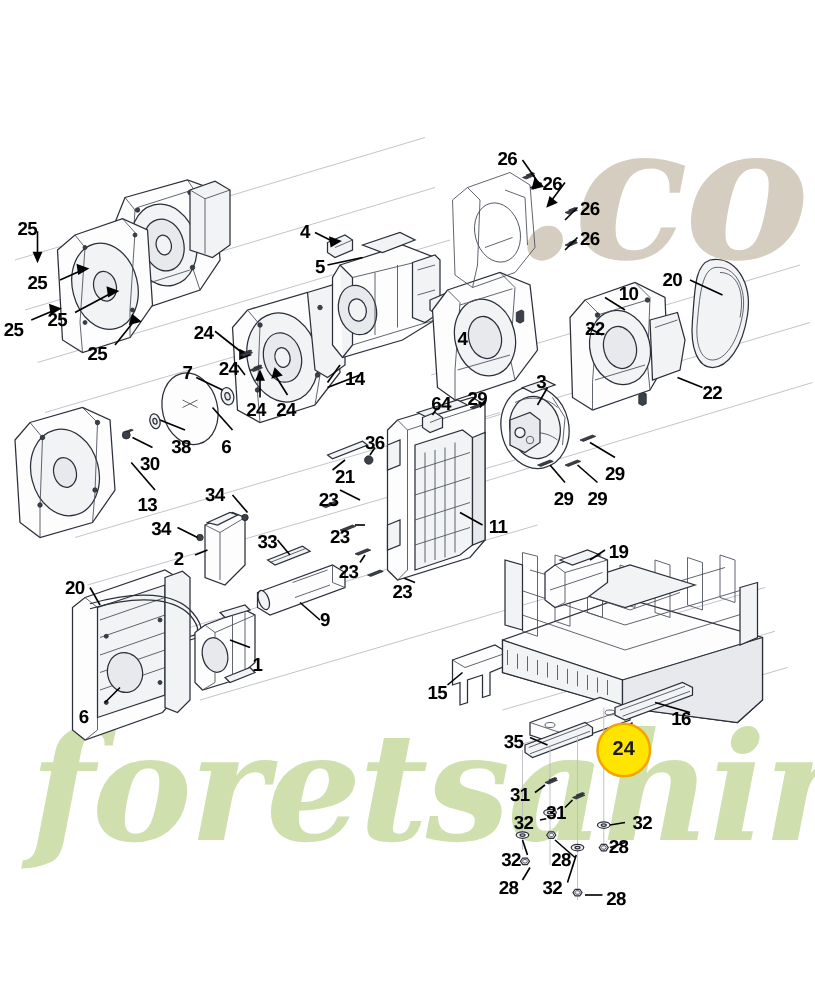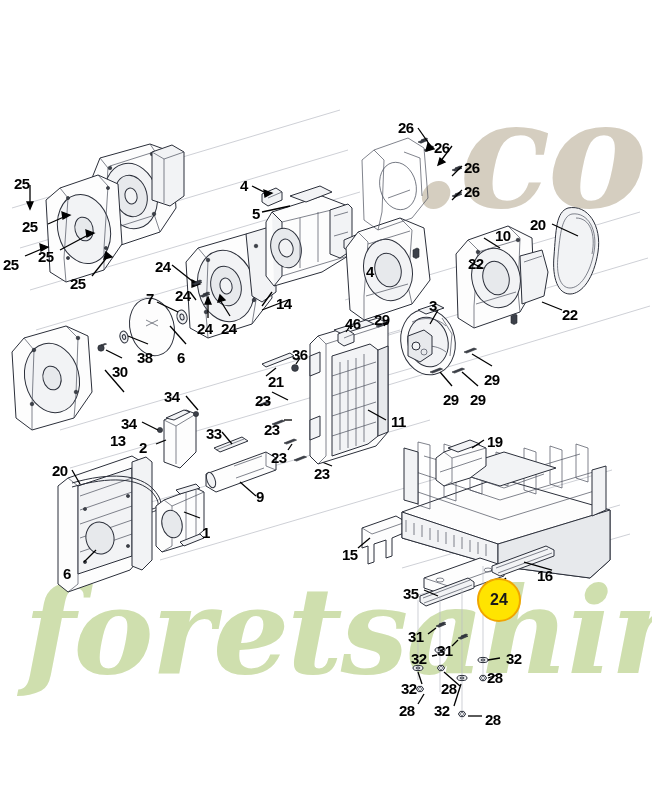--- a/index.html
+++ b/index.html
@@ -574,34 +574,34 @@
     <div class="num" style="left:276px;top:296px;">14</div>
     <div class="num" style="left:155px;top:259px;">24</div>
     <div class="num" style="left:175px;top:288px;">24</div>
     <div class="num" style="left:197px;top:321px;">24</div>
     <div class="num" style="left:221px;top:321px;">24</div>
 
     <div class="num" style="left:146px;top:291px;">7</div>
     <div class="num" style="left:177px;top:350px;">6</div>
     <div class="num" style="left:137px;top:350px;">38</div>
     <div class="num" style="left:112px;top:364px;">30</div>
-    <div class="num" style="left:110px;top:397px;margin-top:36px;">13</div>
+    <div class="num" style="left:110px;top:397px;">13</div>
 
     <div class="num" style="left:164px;top:389px;">34</div>
     <div class="num" style="left:121px;top:416px;">34</div>
     <div class="num" style="left:139px;top:440px;">2</div>
     <div class="num" style="left:206px;top:426px;">33</div>
 
     <div class="num" style="left:247px;top:374px;margin-left:21px;">21</div>
     <div class="num" style="left:292px;top:347px;">36</div>
     <div class="num" style="left:255px;top:393px;">23</div>
     <div class="num" style="left:264px;top:422px;">23</div>
     <div class="num" style="left:271px;top:450px;">23</div>
     <div class="num" style="left:314px;top:466px;">23</div>
-    <div class="num" style="left:345px;top:316px;">46</div>
+    <div class="num" style="left:345px;top:316px;">64</div>
     <div class="num" style="left:374px;top:312px;">29</div>
     <div class="num" style="left:391px;top:414px;">11</div>
 
     <div class="num" style="left:52px;top:463px;">20</div>
     <div class="num" style="left:63px;top:566px;">6</div>
     <div class="num" style="left:202px;top:525px;">1</div>
     <div class="num" style="left:256px;top:489px;">9</div>
     <div class="num" style="left:342px;top:547px;">15</div>
 
     <div class="num" style="left:398px;top:120px;">26</div>

